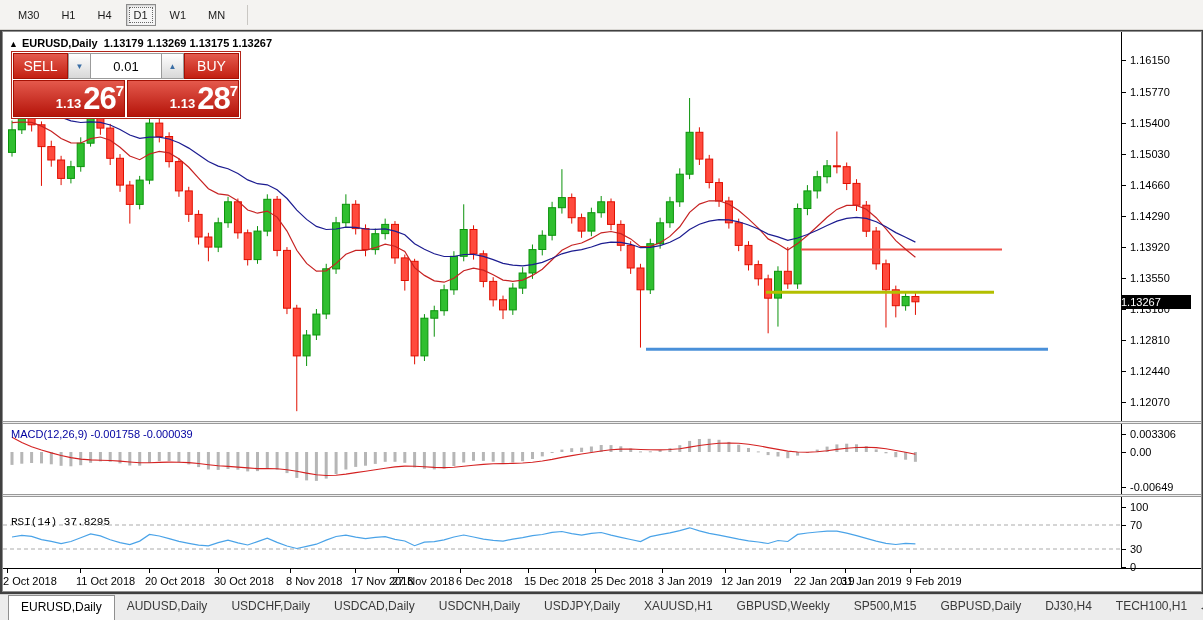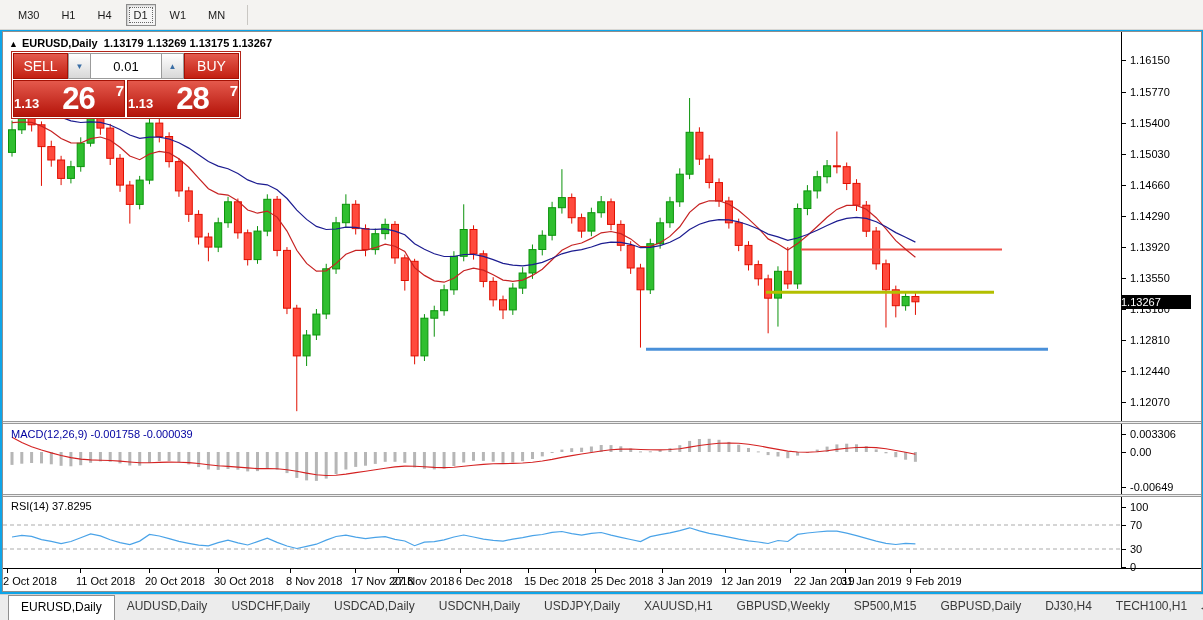--- a/index.html
+++ b/index.html
@@ -1,18 +1,18 @@
 <!DOCTYPE html>
 <html><head>
 <meta charset="utf-8">
 <style>
   * { margin:0; padding:0; box-sizing:border-box; }
   html,body { width:1203px; height:620px; overflow:hidden;
     font-family:"Liberation Sans", sans-serif; background:#ececec; }
-  #stage { position:relative; width:1203px; height:620px; background:#0ea5e9; }
+  #stage { position:relative; width:1203px; height:620px; background:#404040; }
 
   
   #toolbar { position:absolute; left:0; top:0; width:1203px; height:30px;
     background:#f4f3f1; border-bottom:1px solid #d9d7d3; display:flex; align-items:center; padding-left:10px; }
   .tf-btn { font-size:11px; color:#1c1c1c; padding:4px 7px; margin-right:6px; border:1px solid transparent; cursor:default; }
   .tf-btn.active { background:#f6f6f6; border:1px solid #8c8c8c; box-shadow:inset 1px 1px 2px rgba(0,0,0,.18);
     outline:1px dotted #666; outline-offset:-4px; }
   .tb-sep { width:1px; height:20px; background:#c9c7c3; margin-left:8px; }
 
   
@@ -43,21 +43,21 @@
   #tp-top { display:flex; height:26px; }
   .tp-btn { background:linear-gradient(#e45a4d,#c32012); color:#fff; font-size:14px;
     display:flex; align-items:center; justify-content:center; border:1px solid #a51205; cursor:pointer; }
   #sell-btn { width:55px; } #buy-btn { width:55px; }
   .spin-btn { width:23px; background:linear-gradient(#fefefe,#d8d8d8); border:1px solid #9b9b9b;
     color:#3a6ea5; font-size:8px; display:flex; align-items:center; justify-content:center; cursor:pointer; }
   #volume-input { width:70px; border:1px solid #9b9b9b; border-left:none; border-right:none;
     text-align:center; font-size:13px; color:#000; font-family:"Liberation Sans",sans-serif; }
   #tp-bottom { display:flex; height:37px; margin-top:1px; }
   .price-btn { flex:1; background:linear-gradient(#e4594c,#b5140a); border:1px solid #a51205;
-    color:#fff; display:flex; align-items:flex-end; justify-content:space-between; padding-bottom:1px; cursor:pointer; }
+    color:#fff; display:flex; align-items:flex-end; justify-content:flex-end; padding-bottom:1px; cursor:pointer; }
   .price-btn + .price-btn { margin-left:2px; }
   .p-small { font-size:13px; font-weight:bold; margin-right:2px; line-height:22px; }
   .p-big { font-size:31px; font-weight:bold; line-height:33px; letter-spacing:-1px; }
   .p-sup { font-size:15px; font-weight:bold; line-height:15px; align-self:flex-start; margin-top:2px; }
 
   
   #tabbar { position:absolute; left:0; top:594px; width:1203px; height:26px; background:#ececec;
     display:flex; align-items:stretch; padding-left:8px; border-top:1px solid #d0d0d0; }
   .tab { font-size:12px; color:#3a3a3a; padding:4px 12px 0 12px; cursor:pointer; white-space:nowrap; }
   .tab.active { background:#fff; border:1px solid #8f8f8f; border-bottom:none; color:#000; }
@@ -304,21 +304,21 @@
           <line x1="763" y1="260.3" x2="991" y2="260.3" stroke="#b3bf00" stroke-width="3"></line>
           <line x1="643" y1="317.2" x2="1045" y2="317.2" stroke="#4a90d9" stroke-width="3"></line>
           <path d="M9.0 90.7 L18.8 90.0 L28.6 90.4 L38.5 94.1 L48.3 99.3 L58.1 106.6 L67.9 110.9 L77.7 111.0 L87.6 106.6 L97.4 105.0 L107.2 108.3 L117.0 115.2 L126.8 124.0 L136.7 127.7 L146.5 122.0 L156.3 119.3 L166.1 120.9 L175.9 126.8 L185.8 135.3 L195.6 146.1 L205.4 156.7 L215.2 161.9 L225.0 163.1 L234.9 168.9 L244.7 178.0 L254.5 181.2 L264.3 179.1 L274.1 185.1 L284.0 199.1 L293.8 218.3 L303.6 231.4 L313.4 239.2 L323.2 238.8 L333.1 231.4 L342.9 222.3 L352.7 218.4 L362.5 218.3 L372.3 215.7 L382.2 212.1 L392.0 214.2 L401.8 219.5 L411.6 235.6 L421.4 243.4 L431.3 248.8 L441.1 250.2 L450.9 246.2 L460.7 238.7 L470.5 236.1 L480.4 238.1 L490.2 242.7 L500.0 248.1 L509.8 249.3 L519.6 248.1 L529.5 243.4 L539.3 237.2 L549.1 227.8 L558.9 218.2 L568.7 213.2 L578.6 211.0 L588.4 206.4 L598.2 200.8 L608.0 199.5 L617.8 201.6 L627.7 206.9 L637.5 214.7 L647.3 214.3 L657.1 210.7 L666.9 204.4 L676.8 194.8 L686.6 180.3 L696.4 172.1 L706.2 168.8 L716.0 168.8 L725.9 172.2 L735.7 178.5 L745.5 186.9 L755.3 196.1 L765.1 206.9 L775.0 211.9 L784.8 218.0 L794.6 211.6 L804.4 203.5 L814.2 194.5 L824.1 185.2 L833.9 177.4 L843.7 173.4 L853.5 173.4 L863.3 177.3 L873.2 185.7 L883.0 196.8 L892.8 208.6 L902.6 217.2 L912.4 225.3" fill="none" stroke="#c62222" stroke-width="1.2"></path>
           <path d="M9.0 70.7 L18.8 71.8 L28.6 73.4 L38.5 76.4 L48.3 80.2 L58.1 85.1 L67.9 88.8 L77.7 90.5 L87.6 89.9 L97.4 90.4 L107.2 93.0 L117.0 97.5 L126.8 103.0 L136.7 106.3 L146.5 105.2 L156.3 105.2 L166.1 107.0 L175.9 110.8 L185.8 116.1 L195.6 122.7 L205.4 129.6 L215.2 134.1 L225.0 136.7 L234.9 141.5 L244.7 147.9 L254.5 151.7 L264.3 152.8 L274.1 157.7 L284.0 166.5 L293.8 178.1 L303.6 187.4 L313.4 194.4 L323.2 197.5 L333.1 197.0 L342.9 195.2 L352.7 195.3 L362.5 197.0 L372.3 197.3 L382.2 196.9 L392.0 199.1 L401.8 202.8 L411.6 211.7 L421.4 217.3 L431.3 221.8 L441.1 224.5 L450.9 224.5 L460.7 222.5 L470.5 222.4 L480.4 224.4 L490.2 227.6 L500.0 231.3 L509.8 233.2 L519.6 233.8 L529.5 232.6 L539.3 230.4 L549.1 226.3 L558.9 221.8 L568.7 219.2 L578.6 217.7 L588.4 215.0 L598.2 211.6 L608.0 210.2 L617.8 210.4 L627.7 212.3 L637.5 215.7 L647.3 215.4 L657.1 213.6 L666.9 210.3 L676.8 205.3 L686.6 197.5 L696.4 192.3 L706.2 189.2 L716.0 187.7 L725.9 187.9 L735.7 189.8 L745.5 193.0 L755.3 197.0 L765.1 202.1 L775.0 204.9 L784.8 208.4 L794.6 206.0 L804.4 202.5 L814.2 198.2 L824.1 193.5 L833.9 189.1 L843.7 186.3 L853.5 185.3 L863.3 186.4 L873.2 189.7 L883.0 194.8 L892.8 200.6 L902.6 205.3 L912.4 210.1" fill="none" stroke="#1c1c90" stroke-width="1.2"></path>
         </svg>
       </div>
 
     <div class="pane-label" style="left:8px; top:396px; color:#0000a0;">
       <span>MACD(12,26,9)</span>&nbsp;<span>-0.001758 -0.000039</span>
     </div>
-    <div class="pane-label" style="left:8px; top:468px; color:#000;">
+    <div class="pane-label" style="left:8px; top:484px; color:#000;font-family:Liberation Mono, monospace;">
       <span>RSI(14)</span>&nbsp;<span>37.8295</span>
     </div>
 
     <div id="macd-pane-holder">
         <svg class="pane" style="top:392px" width="1118" height="70">
           <rect x="7.5" y="28.0" width="3" height="12.9" fill="#b6b6b6"></rect>
           <rect x="17.3" y="28.0" width="3" height="11.7" fill="#b6b6b6"></rect>
           <rect x="27.1" y="28.0" width="3" height="11.0" fill="#b6b6b6"></rect>
           <rect x="37.0" y="28.0" width="3" height="11.4" fill="#b6b6b6"></rect>
           <rect x="46.8" y="28.0" width="3" height="12.3" fill="#b6b6b6"></rect>

